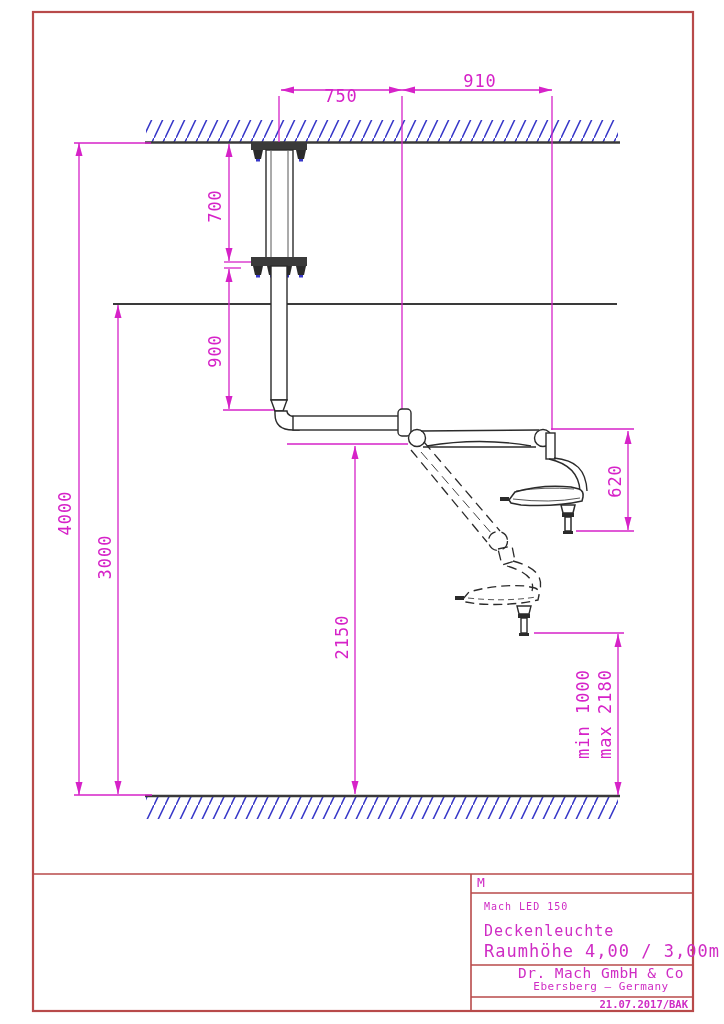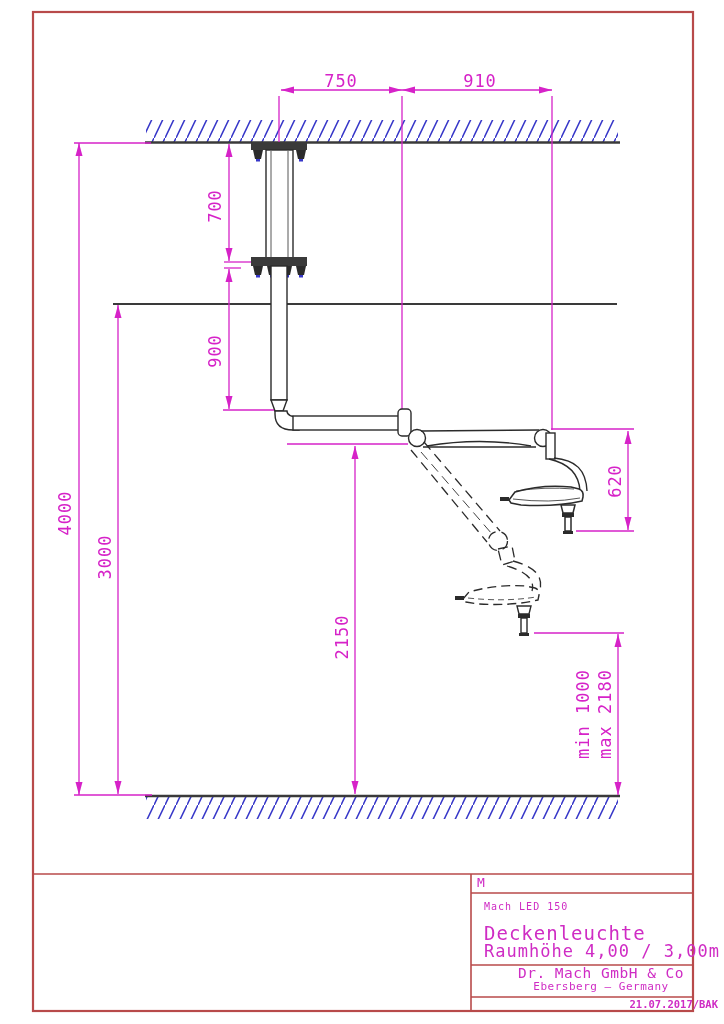--- a/index.html
+++ b/index.html
@@ -5,26 +5,26 @@
   html,body{margin:0;padding:0;background:#ffffff;}
   #canvas{position:relative;width:724px;height:1024px;background:#ffffff;overflow:hidden;
           font-family:"DejaVu Sans Mono","Liberation Mono",monospace;}
   #draw-svg{position:absolute;left:0;top:0;}
   .lbl{position:absolute;color:#d622c8;font-size:17px;letter-spacing:1px;white-space:nowrap;
        transform:translate(-50%,-50%);line-height:1;}
   .vlbl{transform:translate(-50%,-50%) rotate(-90deg);}
   .tb-text{position:absolute;color:#cf2cc4;white-space:nowrap;line-height:1.1;}
   .tb-m{left:477px;top:876px;font-size:13px;}
   .tb-line1{left:484px;top:901px;font-size:10px;letter-spacing:1px;}
-  .tb-line2{left:484px;top:923px;font-size:19px;letter-spacing:1px;}
+  .tb-line2{left:484px;top:923px;font-size:15px;letter-spacing:1px;}
   .tb-line3{left:484px;top:942px;font-size:17px;letter-spacing:1px;}
   .tb-center{left:471px;width:260px;text-align:center;}
   .tb-co1{top:966px;font-size:14.5px;letter-spacing:0.5px;}
   .tb-co2{top:981px;font-size:11px;letter-spacing:0.5px;}
-  .tb-date{left:471px;width:217px;text-align:right;top:999px;font-size:10.5px;font-weight:bold;margin-left:30px;}
+  .tb-date{left:471px;width:217px;text-align:right;top:999px;font-size:10.5px;font-weight:bold;}
 </style>
 </head>
 <body>
 
 <div id="canvas">
 
 <svg id="draw-svg" width="724" height="1024" viewBox="0 0 724 1024">
   <defs>
     <pattern id="hatchP" width="11" height="23" patternUnits="userSpaceOnUse">
       <line x1="0" y1="23" x2="11" y2="0" stroke="#3535c8" stroke-width="1.5"></line>
@@ -169,21 +169,21 @@
 
   <g stroke="#b84a4a" stroke-width="1.6">
     <line x1="33" y1="874" x2="693" y2="874"></line>
     <line x1="471" y1="874" x2="471" y2="1011"></line>
     <line x1="471" y1="893" x2="693" y2="893"></line>
     <line x1="471" y1="965" x2="693" y2="965"></line>
     <line x1="471" y1="997" x2="693" y2="997"></line>
   </g>
 </svg>
 
-<div class="lbl" style="left:341px;top:81px;text-align:center;">750</div>
+<div class="lbl" style="left:341px;top:96px;text-align:center;">750</div>
 <div class="lbl" style="left:480px;top:81px;">910</div>
 <div class="lbl vlbl" style="left:215px;top:206px;">700</div>
 <div class="lbl vlbl" style="left:215px;top:351px;">900</div>
 <div class="lbl vlbl" style="left:65px;top:513px;">4000</div>
 <div class="lbl vlbl" style="left:105px;top:557px;">3000</div>
 <div class="lbl vlbl" style="left:342px;top:637px;">2150</div>
 <div class="lbl vlbl" style="left:615px;top:481px;">620</div>
 <div class="lbl vlbl" style="left:583px;top:714px;">min 1000</div>
 <div class="lbl vlbl" style="left:605px;top:714px;">max 2180</div>
 

